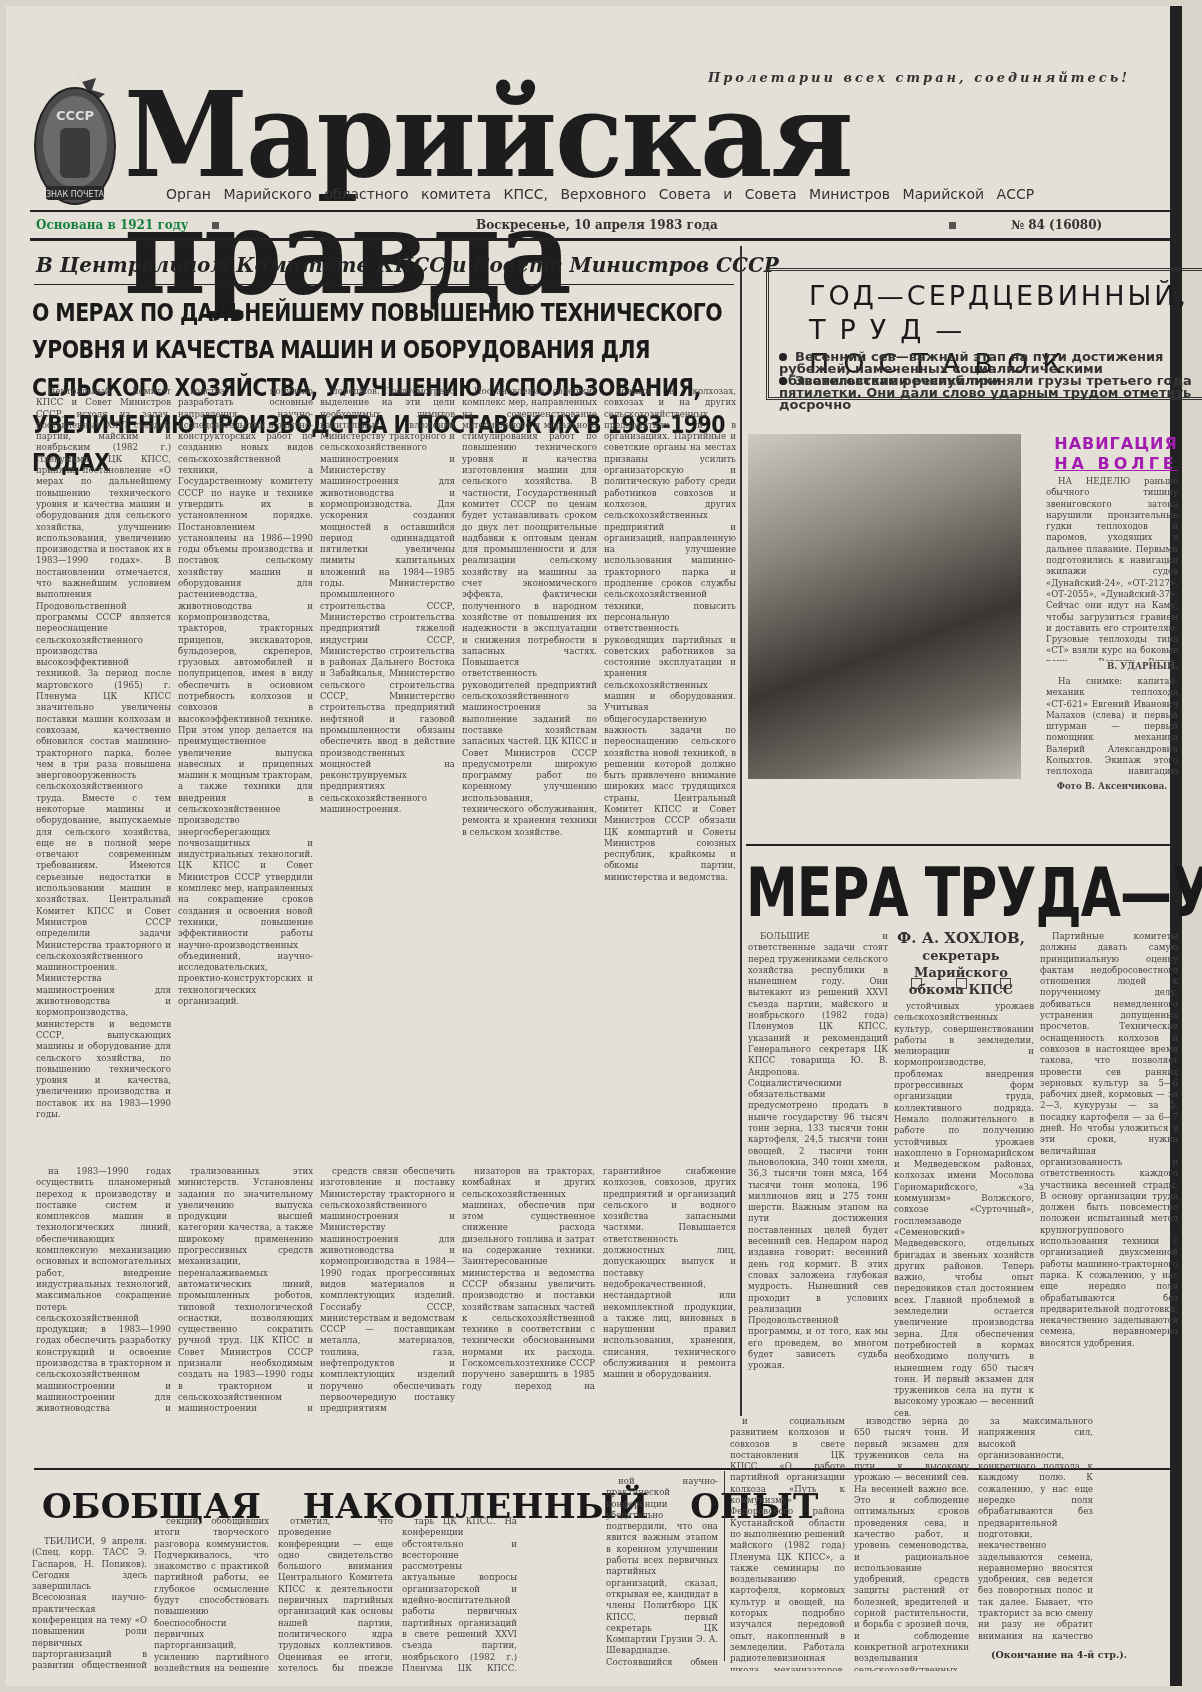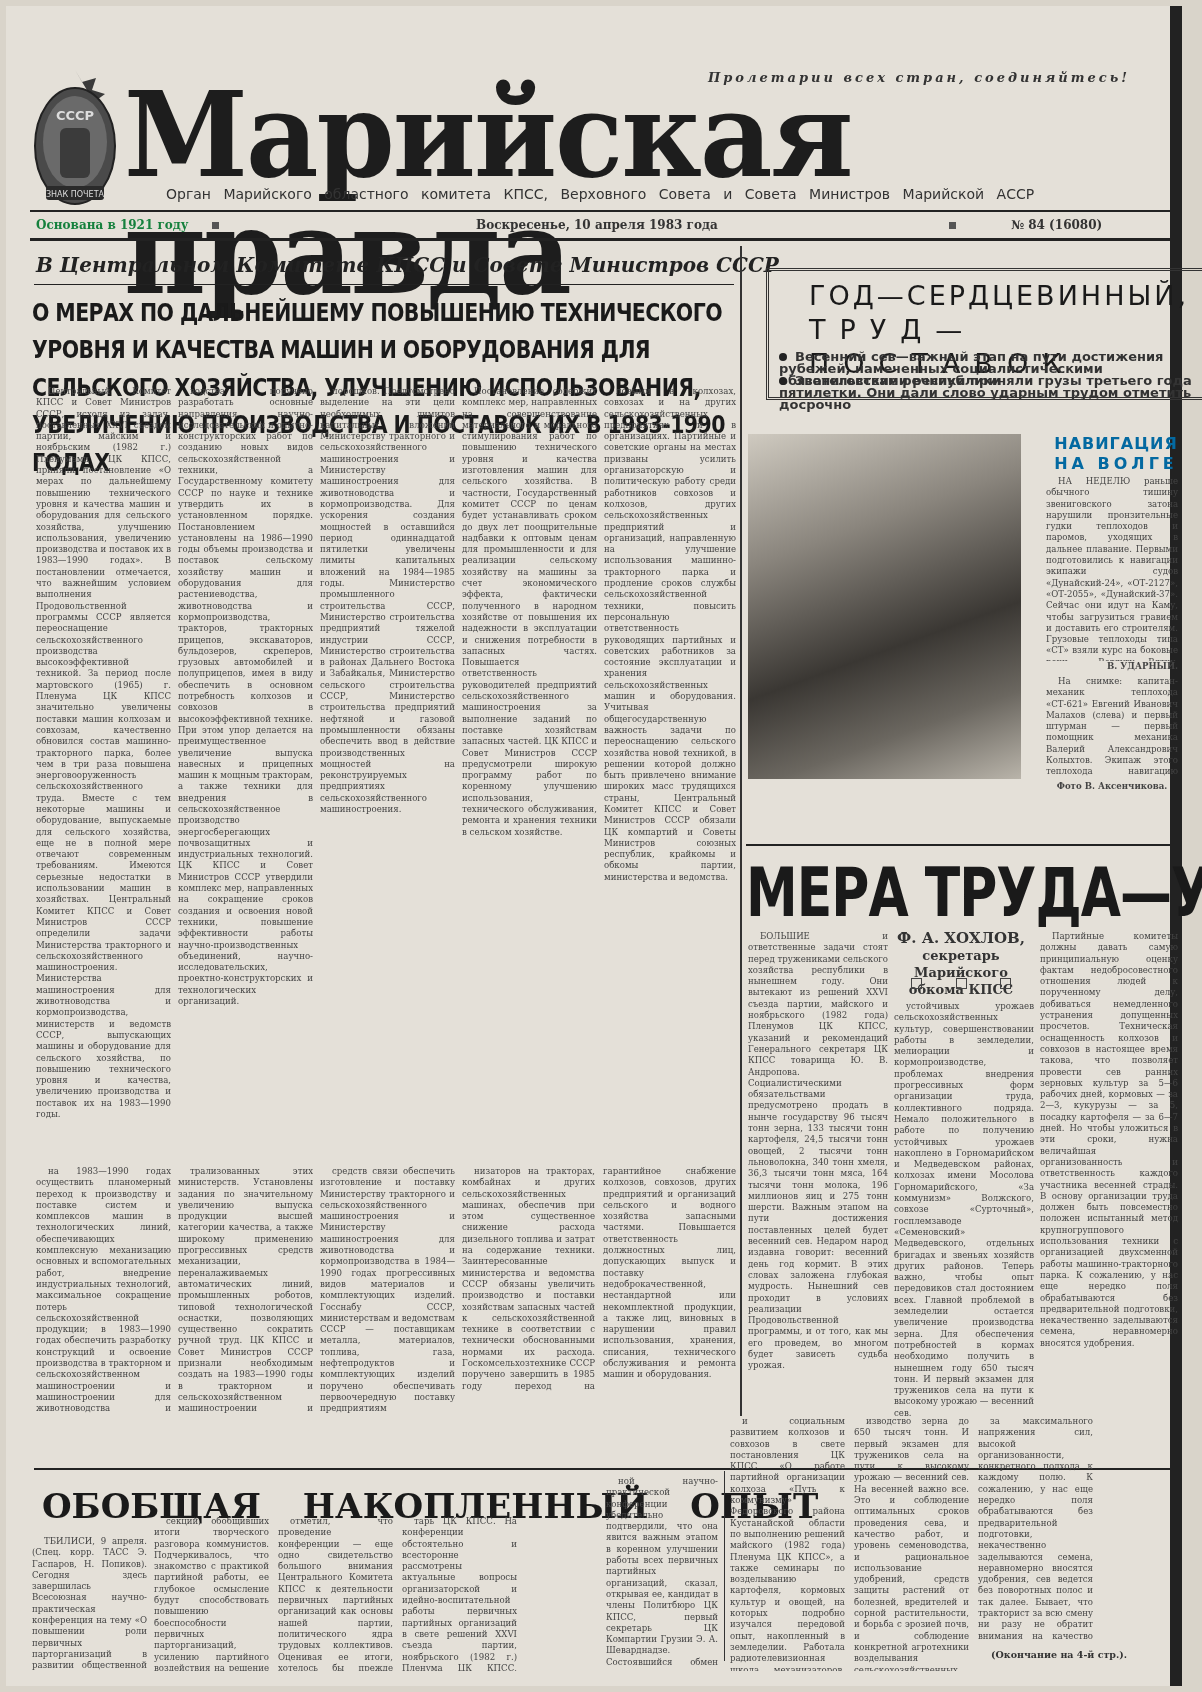--- a/index.html
+++ b/index.html
@@ -18,21 +18,21 @@
   .kicker{left:30px;top:247px;font-style:italic;font-weight:bold;font-size:20px;color:#222;}
   .headline{left:26px;top:287px;width:708px;font-family:"DejaVu Sans",sans-serif;font-weight:bold;font-size:20.5px;line-height:30px;letter-spacing:-0.6px;color:#1a1a1a;transform:scaleY(1.25);transform-origin:top left;}
   .col{font-size:8.6px;line-height:11.3px;color:#444;text-align:justify;overflow:hidden;}
   .col p{margin:0;text-indent:12px;}
   .vrule{background:#333;width:1px;}
   .boxhead{left:760px;top:262px;width:440px;height:132px;border:3px double #333;box-sizing:border-box;}
   .boxtitle{position:absolute;left:40px;top:8px;font-family:"DejaVu Sans",sans-serif;font-size:27px;line-height:34px;letter-spacing:3px;color:#1a1a1a;}
   .bullet{position:absolute;left:10px;font-family:"DejaVu Sans",sans-serif;font-weight:bold;font-size:13px;line-height:12px;color:#333;}
   .bullet .dot{display:inline-block;width:8px;height:8px;border-radius:50%;background:#222;margin-right:8px;}
   .photo{left:742px;top:428px;width:273px;height:345px;background:linear-gradient(160deg,#cfcac0 0%,#8a857d 30%,#3a3733 60%,#6b6760 80%,#b9b4aa 100%);}
-  .navhead{left:1040px;top:428px;width:140px;text-align:center;font-family:"DejaVu Sans",sans-serif;font-weight:bold;font-size:16px;line-height:20px;color:#0369a1;letter-spacing:1px;}
+  .navhead{left:1040px;top:428px;width:140px;text-align:center;font-family:"DejaVu Sans",sans-serif;font-weight:bold;font-size:16px;line-height:20px;color:#a21caf;letter-spacing:1px;}
   .bighead{left:740px;top:848px;width:440px;font-family:"DejaVu Sans",sans-serif;font-weight:bold;font-size:52px;line-height:60px;color:#1a1a1a;letter-spacing:-1px;transform:scaleY(1.3);transform-origin:top left;white-space:nowrap;}
   .author{left:890px;top:924px;width:130px;text-align:center;font-weight:bold;font-size:13px;line-height:17px;color:#333;}
   .squares{left:905px;top:972px;width:100px;display:flex;justify-content:space-between;}
   .squares span{width:9px;height:9px;border:1px solid #444;}
   .bottomhead{left:36px;top:1480px;font-family:"DejaVu Serif",serif;font-weight:bold;font-size:34px;color:#1a1a1a;word-spacing:30px;}
   .cont{left:985px;top:1643px;font-weight:bold;font-size:9.5px;color:#333;}
 </style>
 </head>
 <body>
 
@@ -99,21 +99,21 @@
       <div>ГОД—СЕРДЦЕВИННЫЙ,</div>
       <div style="letter-spacing:14px;">ТРУД—ПОСТАВОК</div>
     </div>
     <div class="bullet" style="top:80px;"><span class="dot"></span><span>Весенний сев—важный этап на пути достижения рубежей, намеченных социалистическими обязательствами республики</span></div>
     <div class="bullet" style="top:104px;"><span class="dot"></span><span>Звениговские речники приняли грузы третьего года пятилетки. Они дали слово ударным трудом отметить досрочно</span></div>
   </div>
 
   <div class="abs photo"></div>
   <div class="abs navhead">
     <div>НАВИГАЦИЯ</div>
-    <div style="letter-spacing:4px;">НА ВОЛГЕ</div>
+    <div style="letter-spacing:4px;text-decoration:underline;">НА ВОЛГЕ</div>
   </div>
   <div class="abs col" style="left:1040px;top:470px;width:132px;height:185px;">
       <p>НА НЕДЕЛЮ раньше обычного тишину звениговского затона нарушили пронзительные гудки теплоходов и паромов, уходящих в дальнее плавание. Первыми подготовились к навигации экипажи судов «Дунайский-24», «ОТ-2127», «ОТ-2055», «Дунайский-37». Сейчас они идут на Каму, чтобы загрузиться гравием и доставить его строителям. Грузовые теплоходы типа «СТ» взяли курс на боковые реки — Ветлугу, Вятку, Суру. Они доставят сельским труженикам удобрения, а обратно повезут лес. На добычу гравия вышли земснаряды «ПГС-6» и «ПГС-11», их буксируют теплоходы «Дунайский-27» и «Дунайский-30». Речники обязались годовое задание выполнить на две недели раньше срока, сэкономить средств на 150 тысяч рублей.</p>
     </div>
   <div class="abs col" style="left:1040px;top:655px;width:132px;text-align:right;font-weight:bold;">В. УДАРНЫЙ.</div>
   <div class="abs col" style="left:1040px;top:670px;width:132px;height:105px;">
       <p>На снимке: капитан-механик теплохода «СТ-621» Евгений Иванович Малахов (слева) и первый штурман — первый помощник механика Валерий Александрович Колыхтов. Экипаж этого теплохода навигацию начинает с доставки минеральных удобрений из Горьковского речного порта в сельские районы Нечерноземья.</p>
     </div>
   <div class="abs col" style="left:1040px;top:775px;width:132px;text-align:center;font-weight:bold;">Фото В. Аксенчикова.</div>
 

